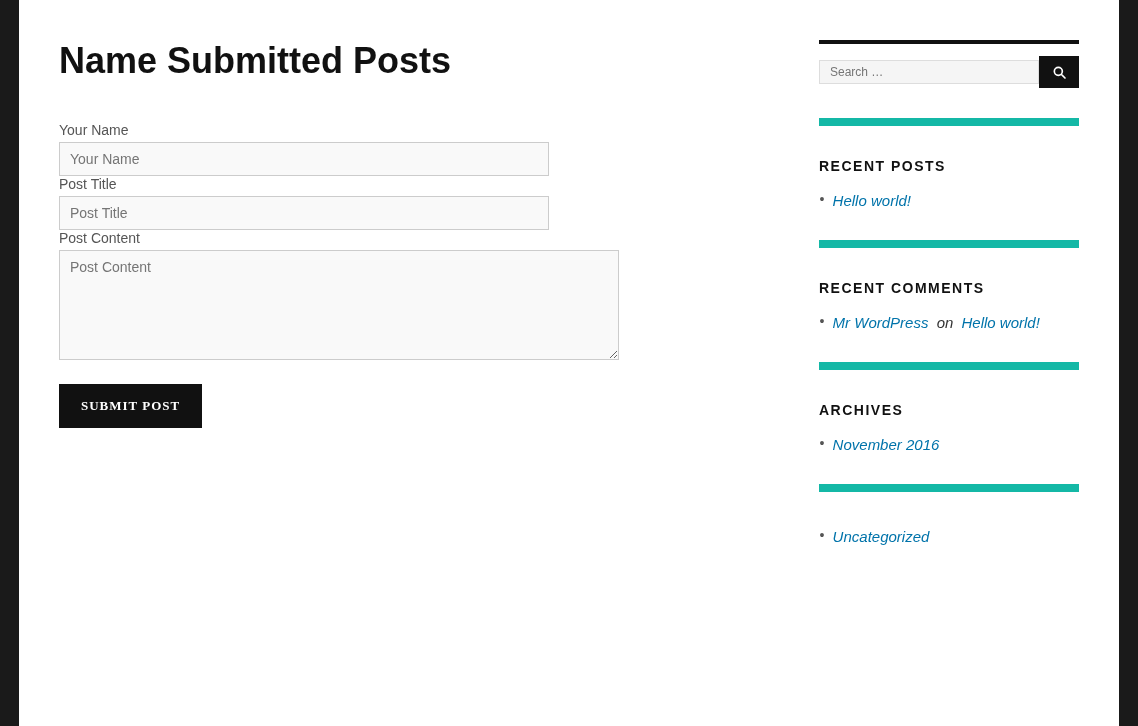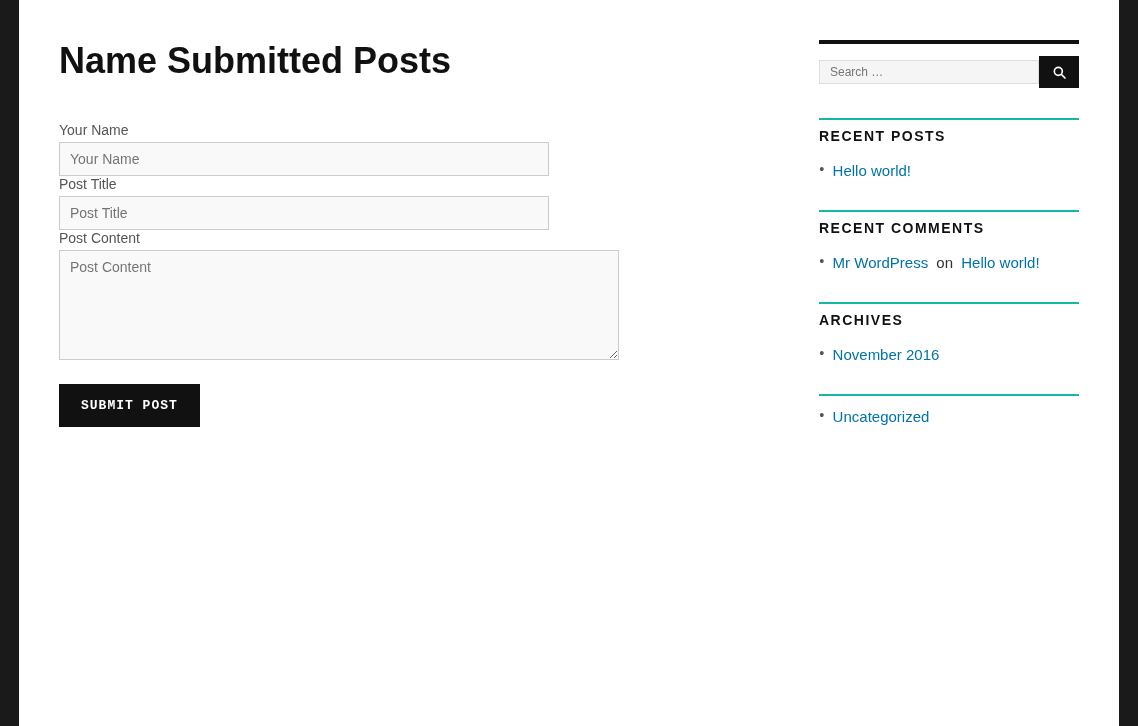--- a/index.html
+++ b/index.html
@@ -84,21 +84,21 @@
     .submit-btn {
       margin-top: 20px;
       background: #111;
       color: #fff;
       border: none;
       padding: 14px 22px;
       font-size: 13px;
       font-weight: 700;
       letter-spacing: 1px;
       cursor: pointer;
-      font-family: Liberation Mono, monospace;
+      font-family: Liberation Serif, serif;
       text-transform: uppercase;
     }
 
     
     .sidebar-search {
       border-top: 4px solid #111;
       padding-top: 12px;
       margin-bottom: 30px;
       display: flex;
       align-items: center;
@@ -121,38 +121,39 @@
       color: #fff;
       padding: 8px 12px;
       cursor: pointer;
       font-size: 14px;
       display: flex;
       align-items: center;
       justify-content: center;
     }
 
     .sidebar-section {
-      border-top: 2px solid #14b8a6;
-      padding-top: 8px;
+      border-top: 8px solid #14b8a6;
+      padding-top: 32px;
       margin-bottom: 28px;
     }
 
     .sidebar-section h2 {
       font-family: Arial, Helvetica, sans-serif;
       font-size: 14px;
       font-weight: 700;
       letter-spacing: 1.5px;
       text-transform: uppercase;
       color: #111;
       margin-bottom: 14px;
     }
 
     .sidebar-section ul {
       list-style: none;
       padding: 0;
+      font-style: italic;
     }
 
     .sidebar-section ul li {
       padding: 3px 0;
       font-size: 15px;
       display: flex;
       align-items: center;
       gap: 8px;
     }
 

